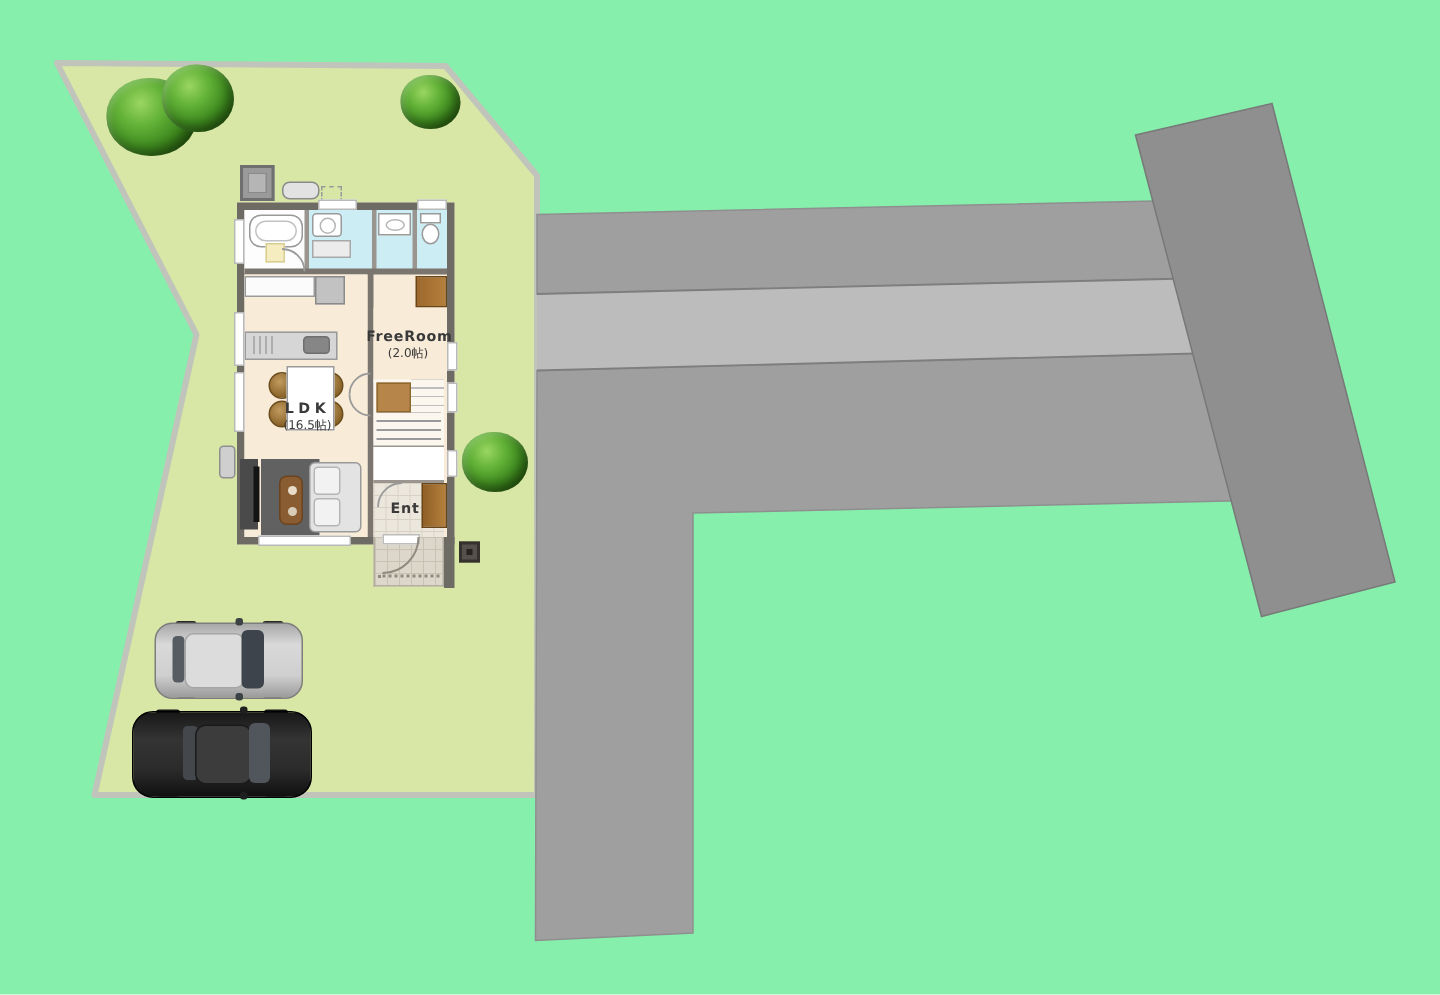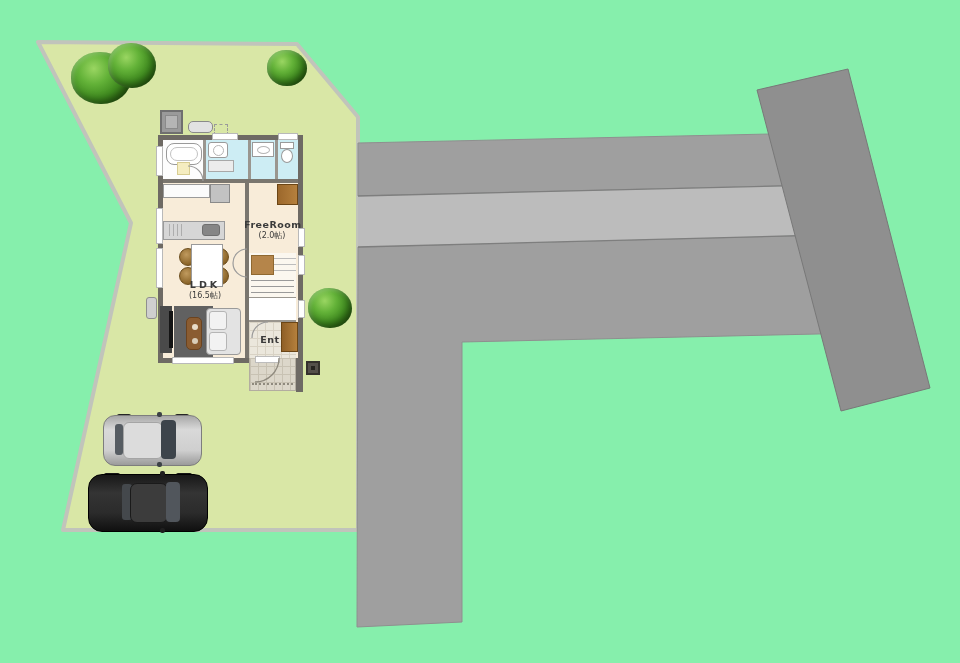--- a/index.html
+++ b/index.html
@@ -141,21 +141,21 @@
     <div class="abs" style="left:2px;top:2px;width:18px;height:12px;background-image:repeating-linear-gradient(90deg,transparent 0 3px,#adadad 3px 4px);"></div>
     <div class="abs" style="left:38px;top:2px;width:18px;height:12px;background:#868686;border:1px solid #6f6f6f;border-radius:3px;"></div>
   </div>
 
   <div class="chair" style="left:179px;top:248px;"></div>
   <div class="chair" style="left:179px;top:267px;"></div>
   <div class="chair" style="left:211px;top:248px;"></div>
   <div class="chair" style="left:211px;top:267px;"></div>
   <div class="fixture" style="left:191px;top:244px;width:32px;height:43px;background:#ffffff;"></div>
 
-  <div class="label" style="left:175px;top:279px;width:60px;">
+  <div class="label" style="left:175px;top:267px;width:60px;">
     <div class="l1">LDK</div>
     <div class="l2">(16.5帖)</div>
   </div>
 
   <div class="abs" style="left:160px;top:306px;width:12px;height:47px;background:#4a4a4a;"></div>
   <div class="abs" style="left:169px;top:311px;width:4px;height:37px;background:#141414;"></div>
   <div class="abs" style="left:174px;top:306px;width:39px;height:51px;background:#616161;"></div>
   <div class="abs" style="left:186px;top:317px;width:16px;height:33px;background:#8a5c31;border:1px solid #6b431f;border-radius:5px;">
     <div class="abs oval" style="left:5px;top:6px;width:6px;height:6px;background:#e8dcc8;"></div>
     <div class="abs oval" style="left:5px;top:20px;width:6px;height:6px;background:#d9cdb8;"></div>

